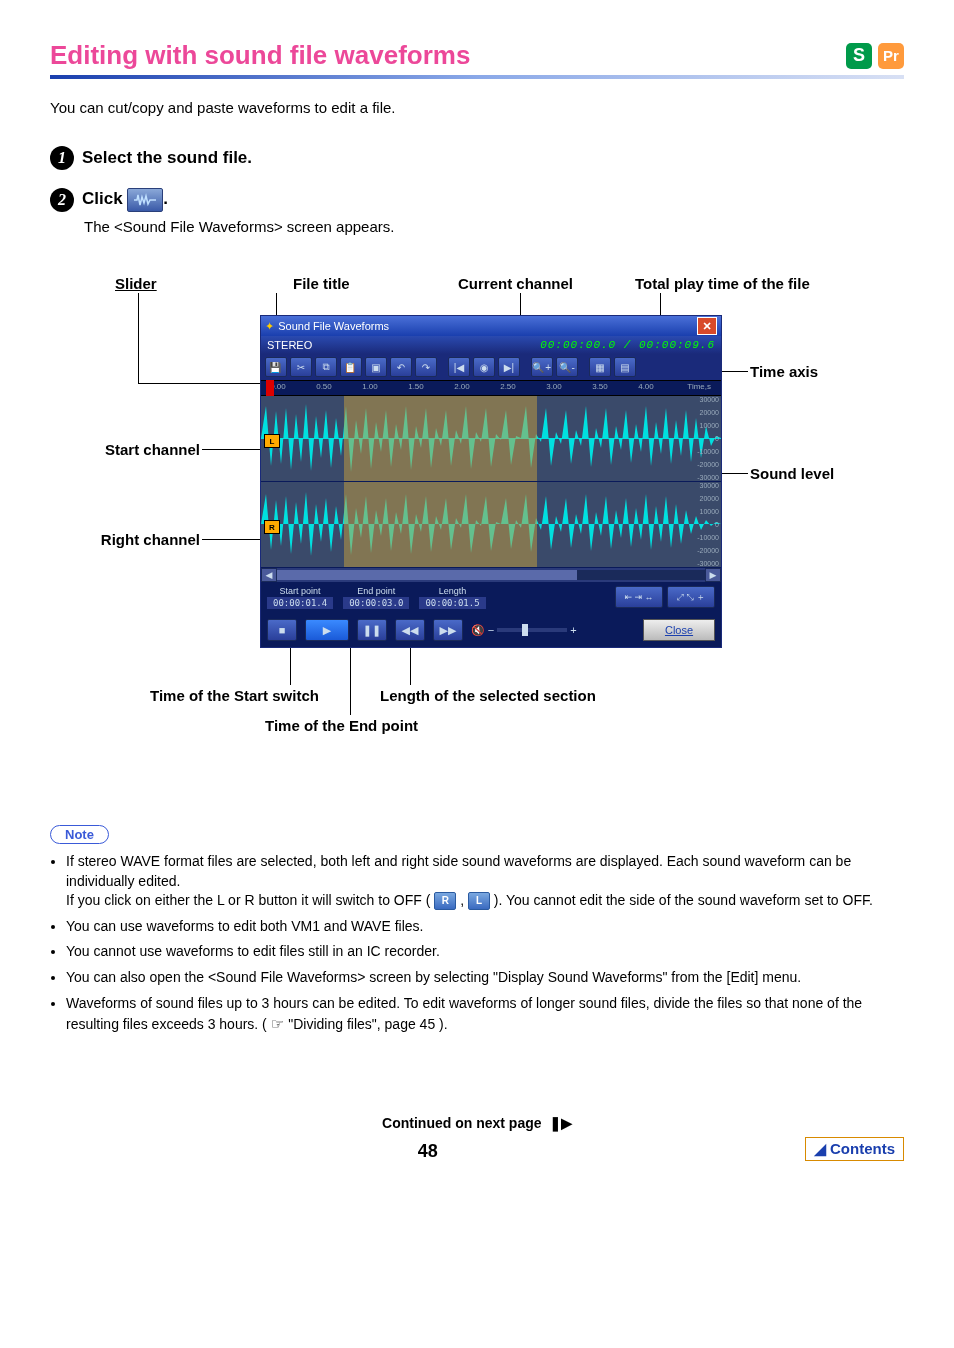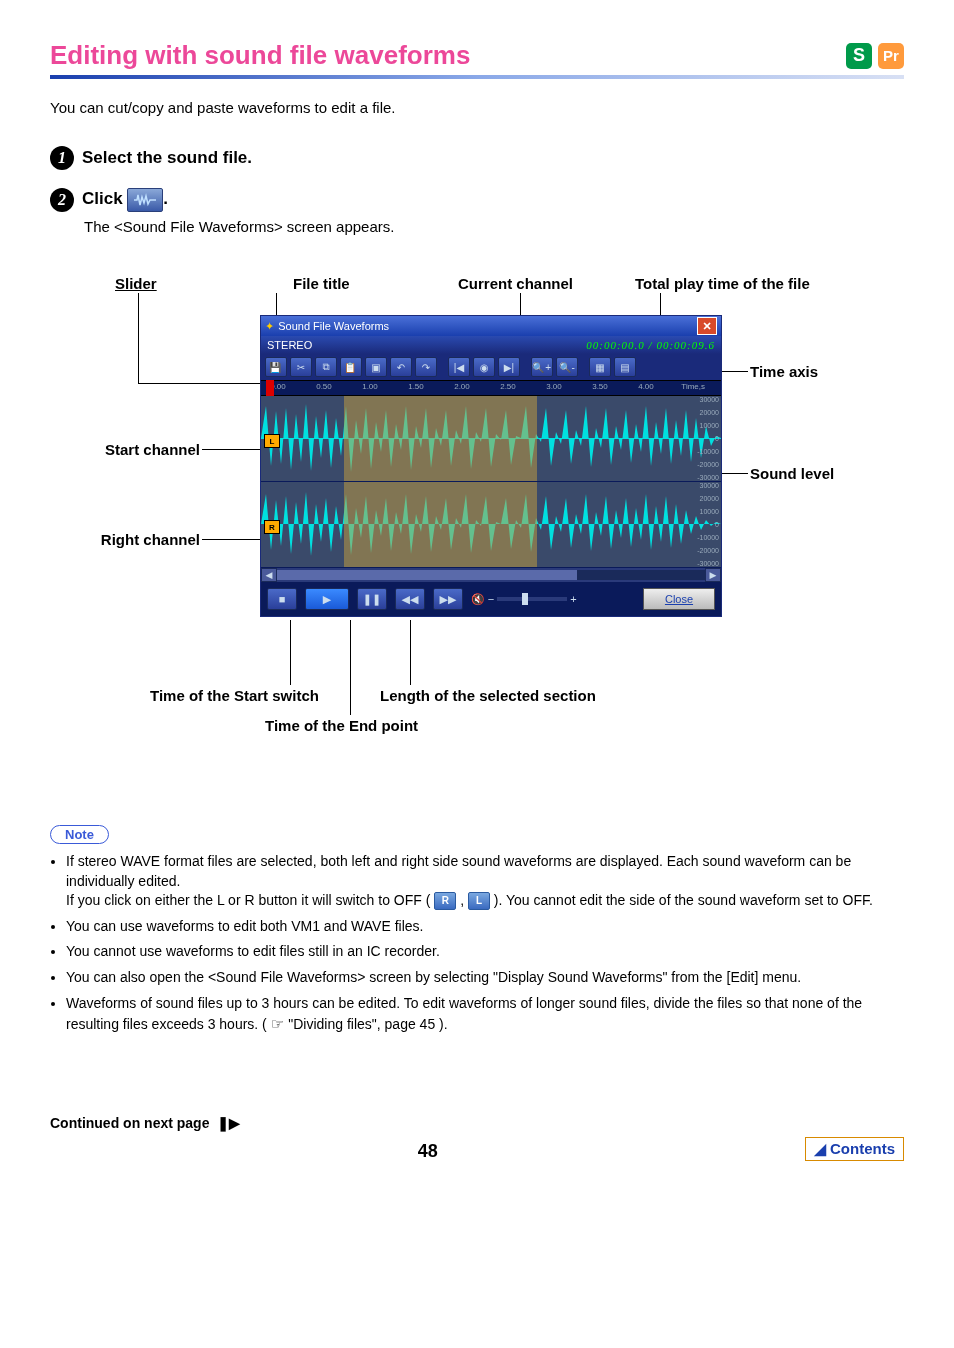--- a/index.html
+++ b/index.html
@@ -88,21 +88,21 @@
   }
   .titlebar .ttxt { display:flex; align-items:center; gap:4px; font-size:11px;}
   .close-x { background:#d84a2a; color:#fff; width:18px; height:16px;
     display:flex;align-items:center;justify-content:center; font-weight:bold; border:1px solid #fff; font-size:11px;}
   .status {
     background: linear-gradient(#2a4ab0,#1a2a7a);
     color:#fff; padding:3px 6px;
     display:flex; justify-content:space-between; align-items:center;
     font-size:11px;
   }
-  .status .time { color:#00ff00; font-family: Liberation Serif, serif; letter-spacing:1px; font-style:italic;}
+  .status .time { color:#00ff00; font-family: Liberation Mono, monospace; letter-spacing:1px; font-style:italic;}
   .toolbar {
     background:#1a2a7a; padding:3px 4px;
     display:flex; gap:3px; align-items:center;
   }
   .tbtn {
     width:20px; height:18px;
     background: linear-gradient(#4a6ac8,#2a3f9a);
     border:1px solid #1a2a5a; border-radius:2px;
     display:flex; align-items:center; justify-content:center;
     color:#cde; font-size:10px;
@@ -197,21 +197,21 @@
   .inline-chip {
     display:inline-flex; width:20px; height:16px; border:1px solid #2a5aa0;
     background: linear-gradient(#7aa8e0,#3a6ac0); border-radius:2px;
     align-items:center; justify-content:center;
     color:#fff; font-size:10px; font-weight:bold;
     vertical-align: middle;
   }
   .hand { font-size:15px; }
   .footer-row {
     margin-top: 80px;
-    text-align: left;
+    text-align: center;
     font-weight:bold;
     font-size:14px;
   }
   .footer-row .arrow { font-size:14px; margin-left:4px;}
   .page-num { text-align:center; font-size:18px; font-weight:bold; margin-top:10px;}
   .contents-btn {
     float:right;
     border:1px solid #d88a00;
     color:#1a3fae;
     padding:2px 8px;
@@ -326,21 +326,21 @@
     <div class="ruler">
       <span style="left:2%">0.00</span>
       <span style="left:12%">0.50</span>
       <span style="left:22%">1.00</span>
       <span style="left:32%">1.50</span>
       <span style="left:42%">2.00</span>
       <span style="left:52%">2.50</span>
       <span style="left:62%">3.00</span>
       <span style="left:72%">3.50</span>
       <span style="left:82%">4.00</span>
-      <span style="right:16px">Time,s</span>
+      <span style="right:10px">Time,s</span>
 
       <div style="position:absolute; left:1%; top:-1px; width:8px; height:16px; background:#d00;"></div>
     </div>
     <div class="wave-area">
       <div class="channel">
         <div class="sel"></div>
         <svg class="wf" viewBox="0 0 460 85" preserveAspectRatio="none">
           <g fill="#00e0e0">
           <rect x="0" y="42" width="460" height="1"></rect>
           <path d="M0,42 L5,10 10,70 15,15 20,68 25,12 30,74 35,18 40,66 45,8 50,75 55,20 60,62 65,14 70,72 75,22 80,60 85,10 90,76 95,24 100,58 105,12 110,73 115,26 120,56 125,14 130,71 135,28 140,54 145,10 150,74 155,30 160,52 165,12 170,72 175,32 180,50 185,14 190,70 195,34 200,48 205,10 210,73 215,36 220,46 225,12 230,71 235,38 240,44 245,14 250,69 255,40 260,42 265,10 270,72 275,38 280,46 285,12 290,70 295,36 300,48 305,14 310,68 315,34 320,50 325,10 330,71 335,32 340,52 345,12 350,69 355,30 360,54 365,14 370,67 375,28 380,56 385,10 390,70 395,26 400,58 405,12 410,68 415,24 420,60 425,14 430,66 435,22 440,62 445,30 450,50 455,40 460,42 Z" fill="#00e0e0"></path>
@@ -373,20 +373,40 @@
           <span>-30000</span>
         </div>
       </div>
     </div>
     <div class="hscroll">
       <div class="arrow">◀</div>
       <div class="track">
           <div class="thumb"></div>
         </div>
       <div class="arrow">▶</div>
+    </div>
+    <div class="points">
+      <div class="grp">
+        <div class="box">
+          <div>Start point</div>
+          <div class="val">00:00:01.4</div>
+        </div>
+        <div class="box">
+          <div>End point</div>
+          <div class="val">00:00:03.0</div>
+        </div>
+        <div class="box">
+          <div>Length</div>
+          <div class="val">00:00:01.5</div>
+        </div>
+      </div>
+      <div class="zoom-grp">
+        <div class="zbtn">⇤ ⇥ ↔</div>
+        <div class="zbtn">⤢ ⤡ ＋</div>
+      </div>
     </div>
     <div class="play-row">
       <div class="pbtn">■</div>
       <div class="pbtn play">▶</div>
       <div class="pbtn">❚❚</div>
       <div class="pbtn">◀◀</div>
       <div class="pbtn">▶▶</div>
       <div class="vol">
         <span>🔇</span>
         <span>−</span>

